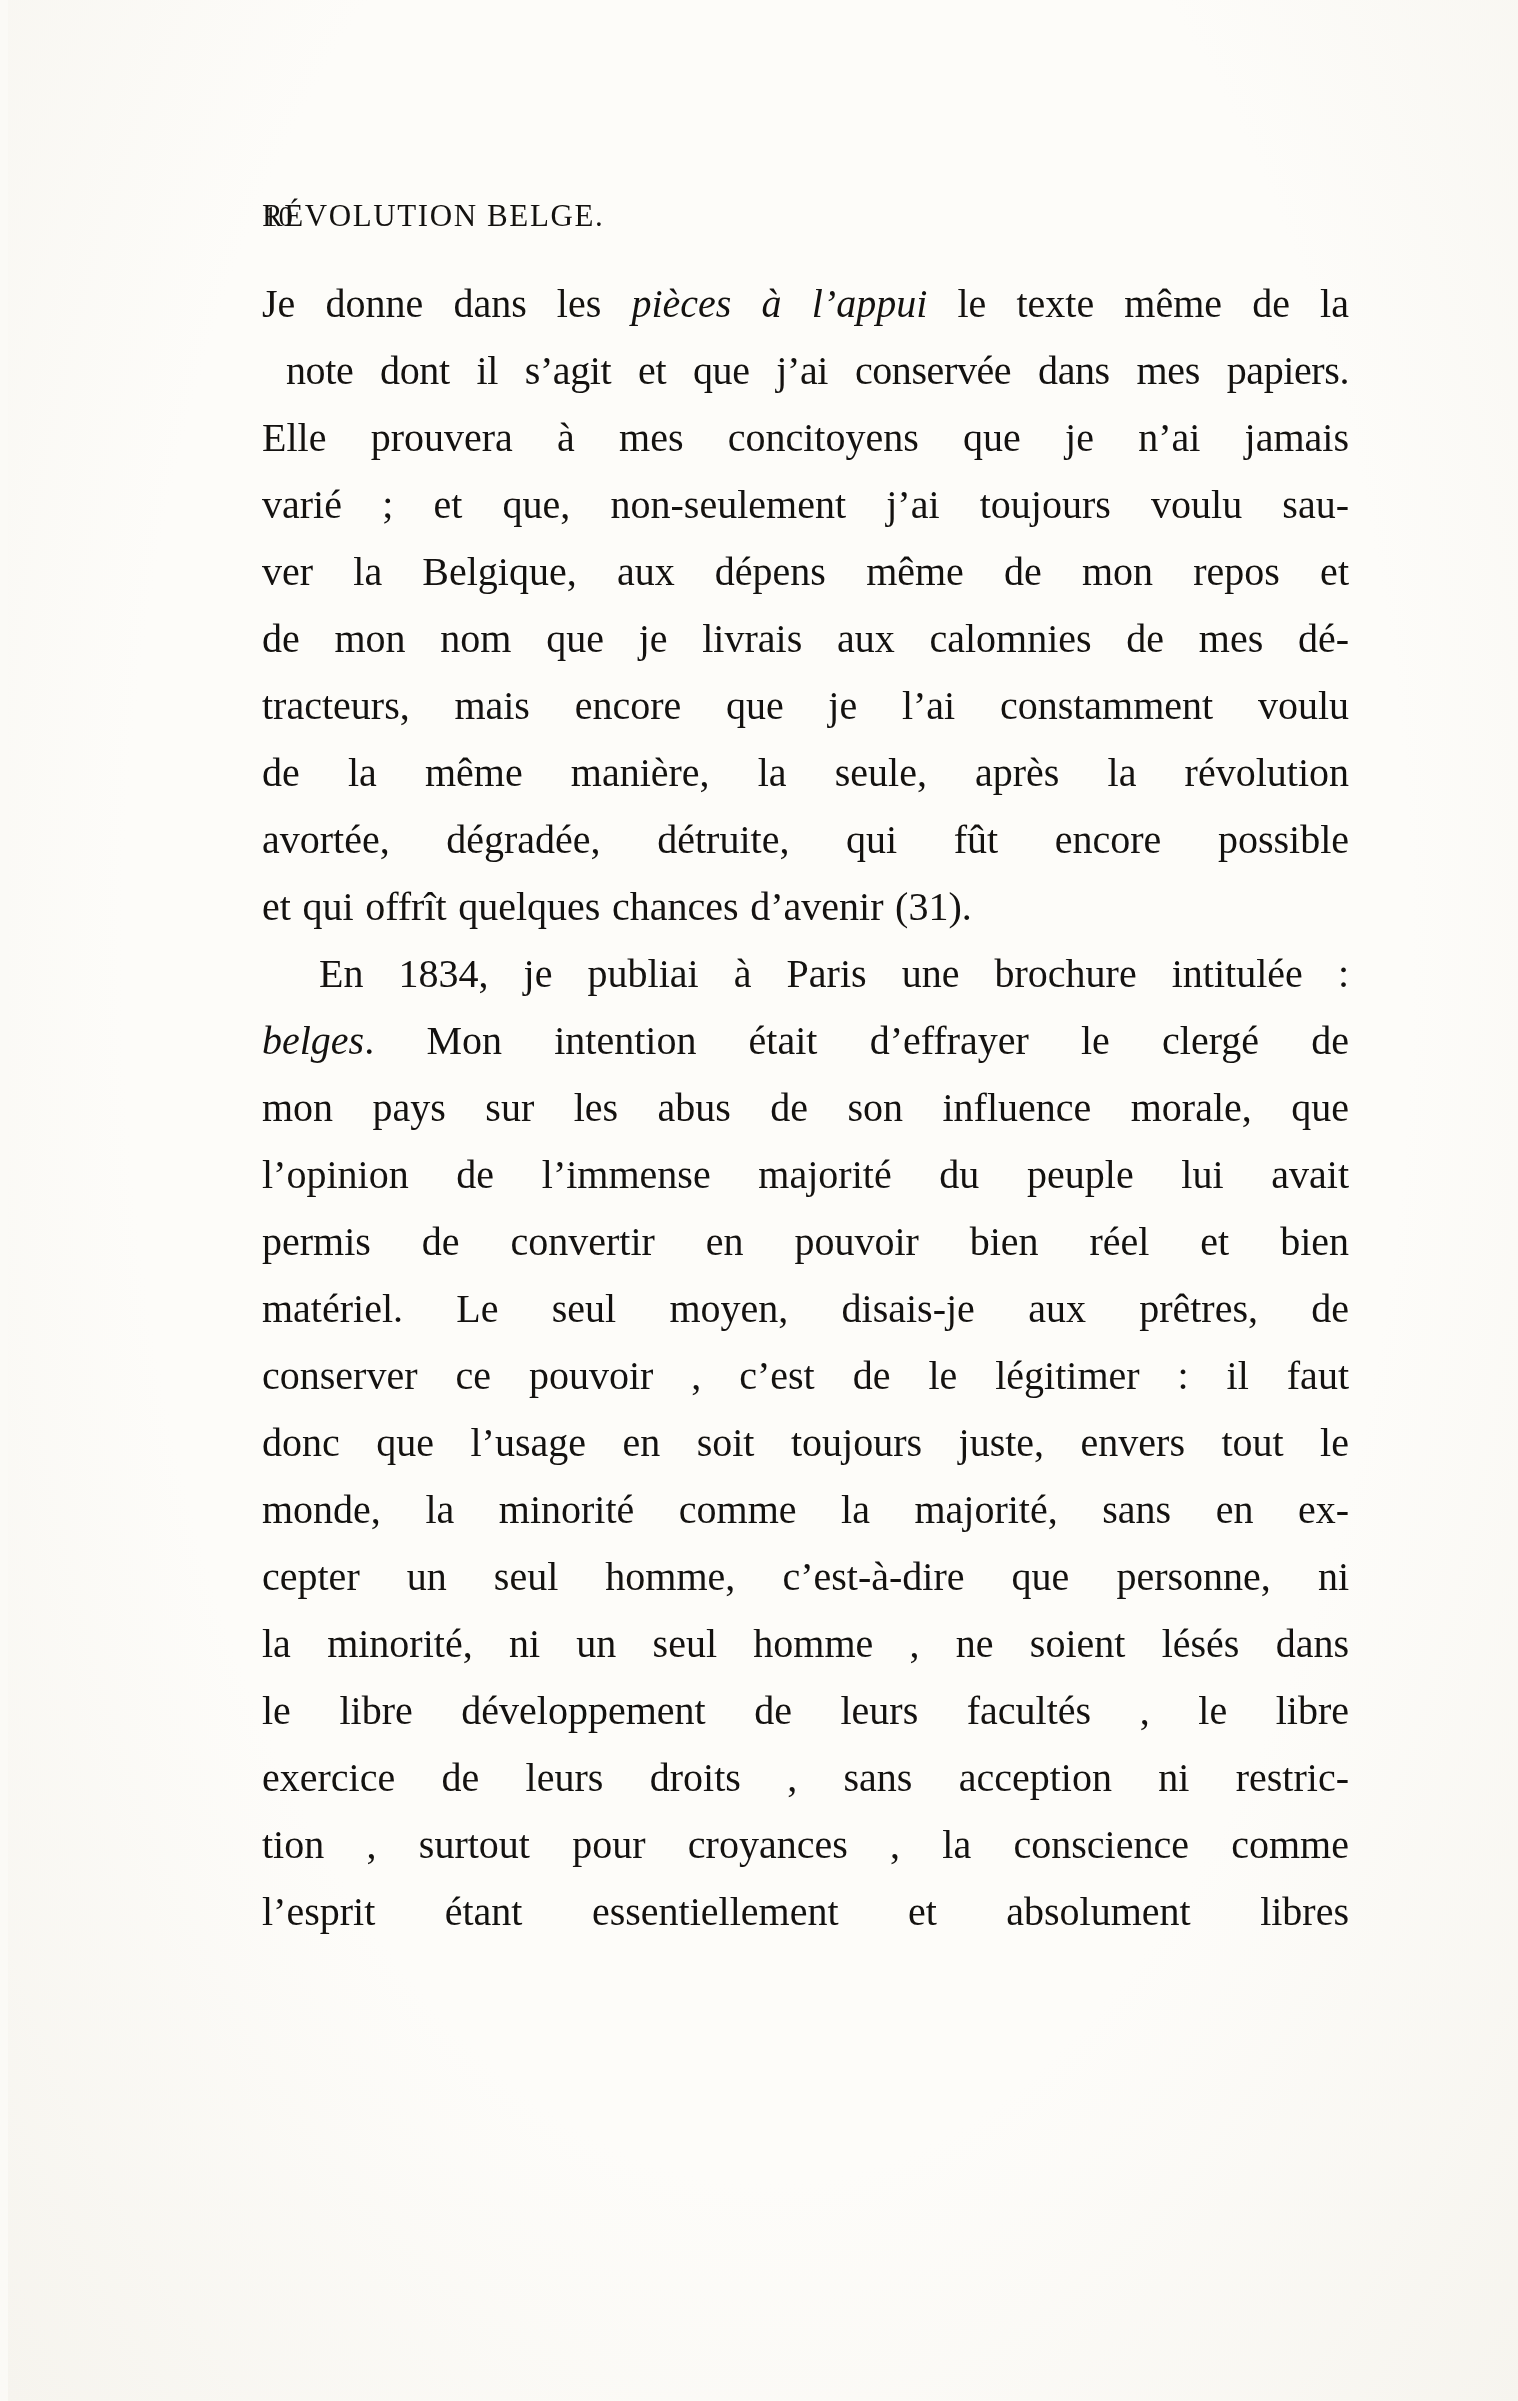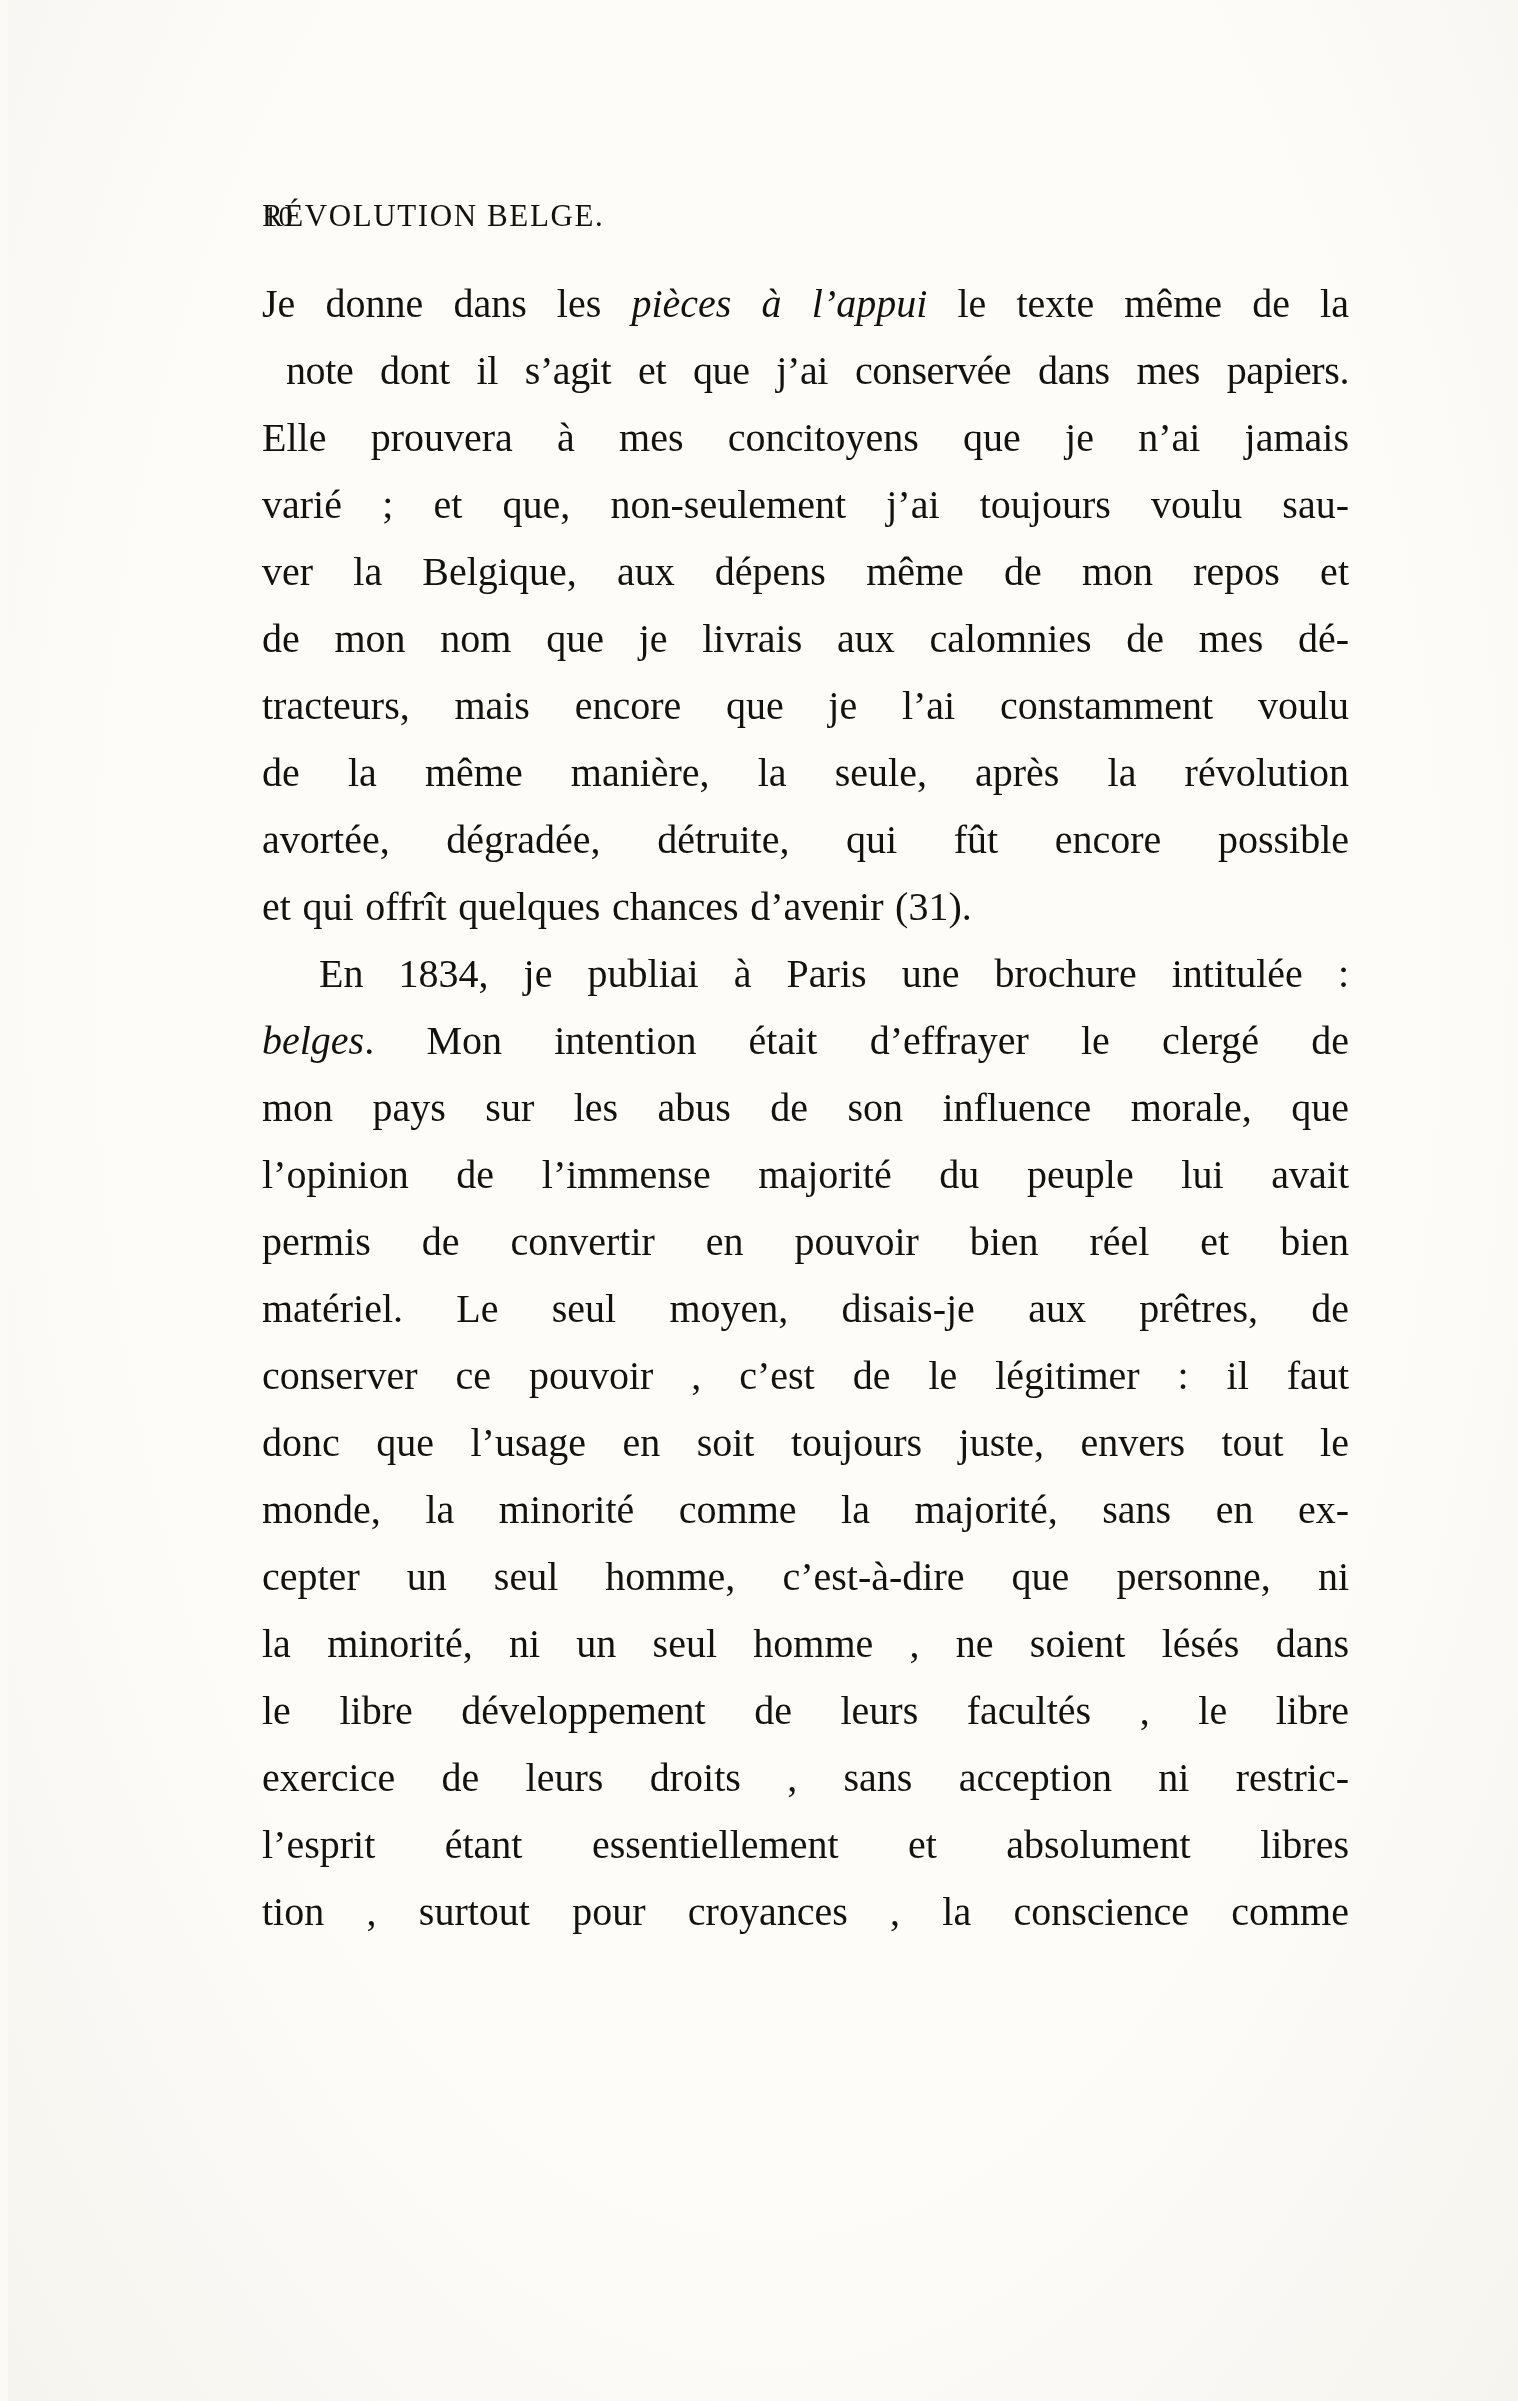--- a/index.html
+++ b/index.html
@@ -100,17 +100,17 @@
       <div class="line"><span>l’opinion de l’immense majorité du peuple lui avait</span></div>
       <div class="line"><span>permis de convertir en pouvoir bien réel et bien</span></div>
       <div class="line"><span>matériel. Le seul moyen, disais-je aux prêtres, de</span></div>
       <div class="line"><span>conserver ce pouvoir , c’est de le légitimer : il faut</span></div>
       <div class="line"><span>donc que l’usage en soit toujours juste, envers tout le</span></div>
       <div class="line"><span>monde, la minorité comme la majorité, sans en ex-</span></div>
       <div class="line"><span>cepter un seul homme, c’est-à-dire que personne, ni</span></div>
       <div class="line"><span>la minorité, ni un seul homme , ne soient lésés dans</span></div>
       <div class="line"><span>le libre développement de leurs facultés , le libre</span></div>
       <div class="line"><span>exercice de leurs droits , sans acception ni restric-</span></div>
+      <div class="line"><span>tion , surtout pour croyances , la conscience comme</span></div>
       <div class="line"><span>l’esprit étant essentiellement et absolument libres</span></div>
-      <div class="line"><span>tion , surtout pour croyances , la conscience comme</span></div>
     </div>
 </div>
 
 
 </body></html>

